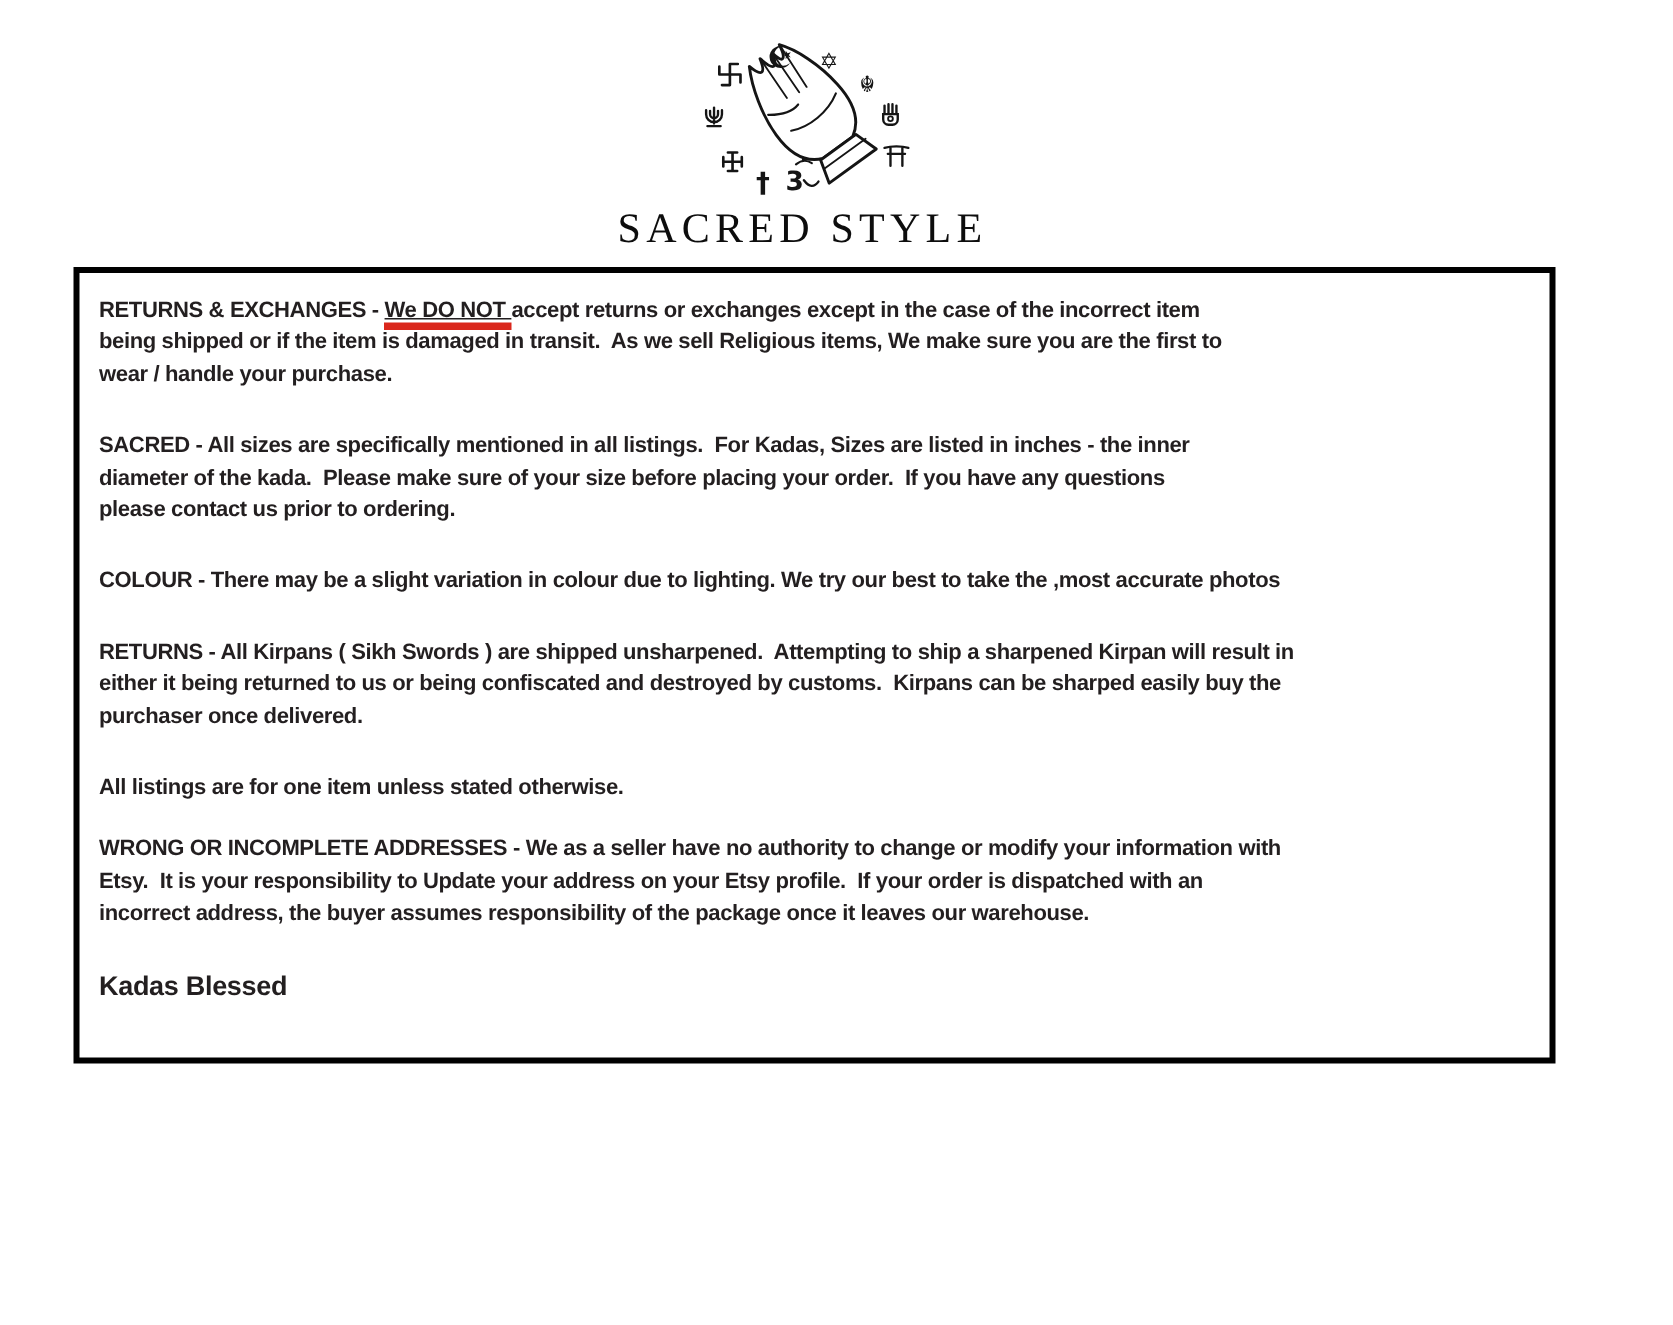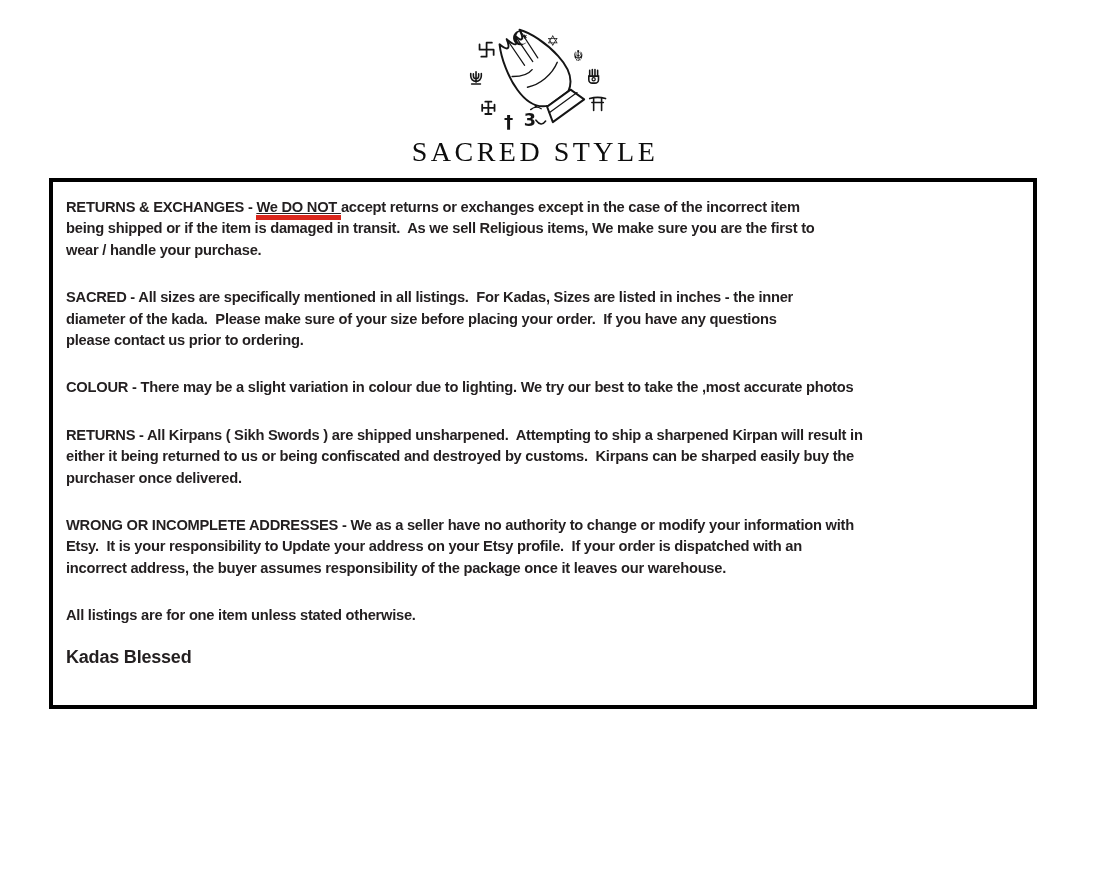--- a/index.html
+++ b/index.html
@@ -117,20 +117,20 @@
     <p class="para"><span>RETURNS &amp; EXCHANGES</span><span> - </span><span class="redline">We DO NOT </span><span>accept returns or exchanges except in the case of the incorrect item
 being shipped or if the item is damaged in transit.  As we sell Religious items, We make sure you are the first to
 wear / handle your purchase.</span></p>
     <p class="para"><span>SACRED</span><span> - </span><span>All sizes are specifically mentioned in all listings.  For Kadas, Sizes are listed in inches - the inner
 diameter of the kada.  Please make sure of your size before placing your order.  If you have any questions
 please contact us prior to ordering.</span></p>
     <p class="para extra-top"><span>COLOUR</span><span> - </span><span>There may be a slight variation in colour due to lighting. We try our best to take the ,most accurate photos</span></p>
     <p class="para"><span>RETURNS</span><span> - </span><span>All Kirpans ( Sikh Swords ) are shipped unsharpened.  Attempting to ship a sharpened Kirpan will result in
 either it being returned to us or being confiscated and destroyed by customs.  Kirpans can be sharped easily buy the
 purchaser once delivered.</span></p>
+    <p class="para footer-note"><span>All listings are for one item unless stated otherwise.</span></p>
     <p class="para"><span>WRONG OR INCOMPLETE ADDRESSES</span><span> - </span><span>We as a seller have no authority to change or modify your information with
 Etsy.  It is your responsibility to Update your address on your Etsy profile.  If your order is dispatched with an
 incorrect address, the buyer assumes responsibility of the package once it leaves our warehouse.</span></p>
-    <p class="para footer-note"><span>All listings are for one item unless stated otherwise.</span></p>
     <p class="para signoff"><span>Kadas Blessed</span></p>
   </section>
 
 </div>
 
 </body></html>

